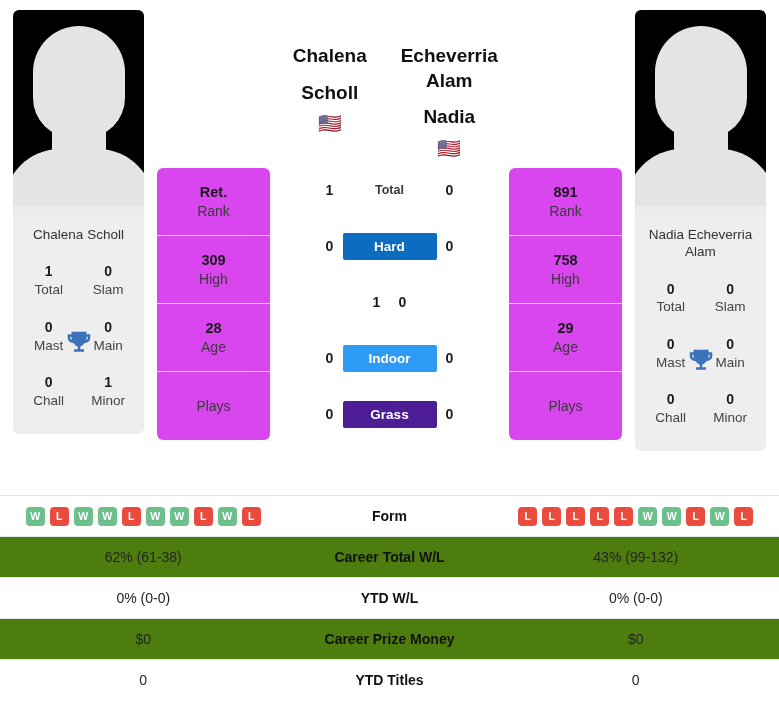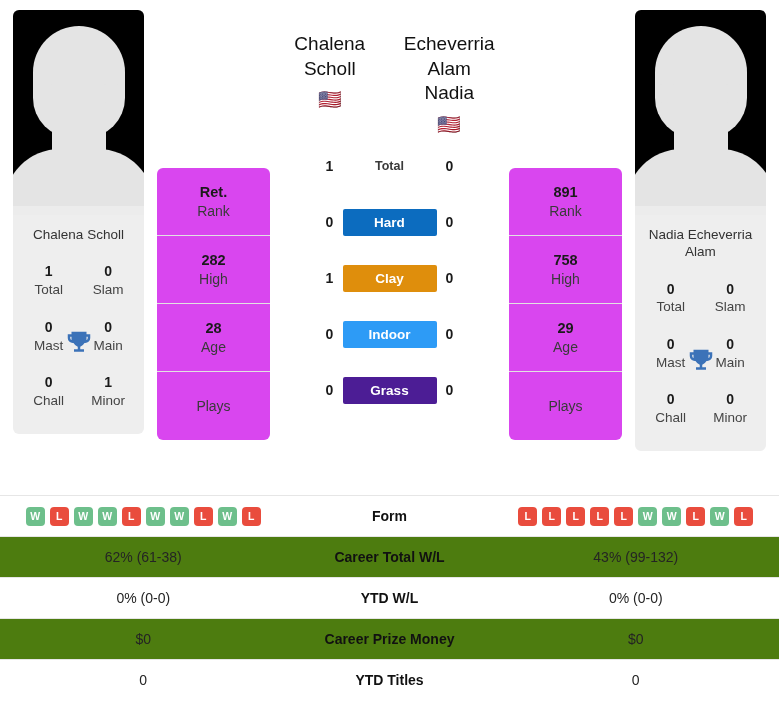--- a/index.html
+++ b/index.html
@@ -76,21 +76,21 @@
   }
   .stat-cell:last-child { border-bottom: none; }
   .stat-cell .v { font-size: 14.5px; font-weight: bold; color: #1a1a1a; line-height: 1.3; }
   .stat-cell .k { font-size: 14px; color: #3a3a3a; line-height: 1.3; }
 
   
   .center-col { flex: 1 1 auto; padding-top: 10px; }
   .names-row { display: flex; align-items: flex-start; }
   .name-block { flex: 1 1 0; text-align: center; padding-top: 22px; }
   .name-block .nm {
-    font-size: 19px; font-weight: normal; color: #111; line-height: 1.3;
+    font-size: 19px; font-weight: bold; color: #111; line-height: 1.3; margin-top: 12px;
   }
   .name-block .flag { font-size: 19px; margin-top: 9px; display: block; line-height: 1; }
   .h2h-rows { width: 156px; margin: 0 auto; padding-top: 4px; }
   .h2h-row {
     display: flex; align-items: center; height: 56px; justify-content: center;
   }
   .h2h-row .score {
     width: 26px; text-align: center; font-size: 14px;
     font-weight: bold; color: #1a1a1a;
   }
@@ -171,21 +171,21 @@
     </div>
   </div>
 
   <div class="stat-col">
     <div class="stat-card">
       <div class="stat-cell">
         <div class="v">Ret.</div>
         <div class="k">Rank</div>
       </div>
       <div class="stat-cell">
-        <div class="v">282</div>
+        <div class="v">309</div>
         <div class="k">High</div>
       </div>
       <div class="stat-cell">
         <div class="v">28</div>
         <div class="k">Age</div>
       </div>
       <div class="stat-cell">
         <div class="v"></div>
         <div class="k">Plays</div>
       </div>
@@ -212,21 +212,20 @@
         <div class="surface total" style="color: rgb(58, 58, 58);">Total</div>
         <div class="score">0</div>
       </div>
       <div class="h2h-row">
         <div class="score">0</div>
         <div class="surface" style="background: rgb(12, 108, 191); color: rgb(255, 255, 255);">Hard</div>
         <div class="score">0</div>
       </div>
       <div class="h2h-row">
         <div class="score">1</div>
-        <div class="surface" style="background: rgb(223, 142, 12); color: rgb(255, 255, 255);">Clay</div>
         <div class="score">0</div>
       </div>
       <div class="h2h-row">
         <div class="score">0</div>
         <div class="surface" style="background: rgb(45, 155, 246); color: rgb(255, 255, 255);">Indoor</div>
         <div class="score">0</div>
       </div>
       <div class="h2h-row">
         <div class="score">0</div>
         <div class="surface" style="background: #4c1d95; color: rgb(255, 255, 255);">Grass</div>

